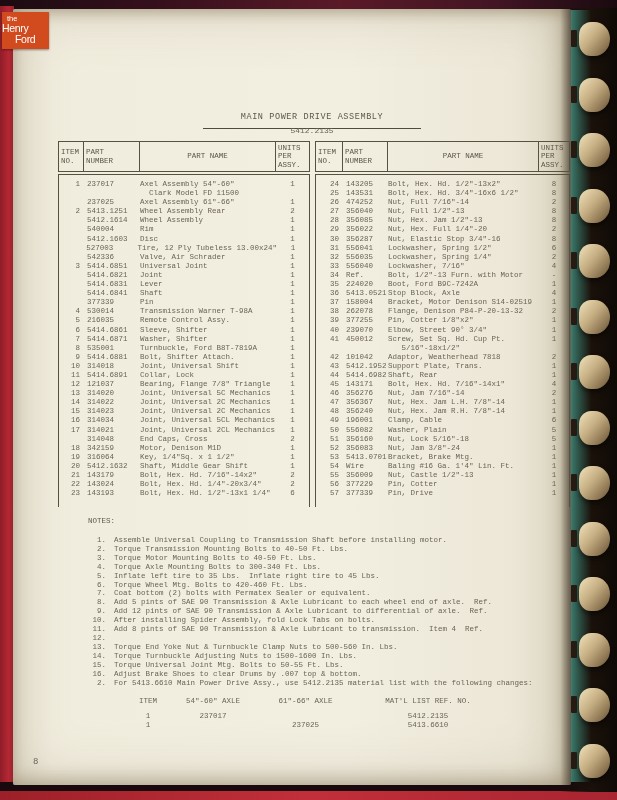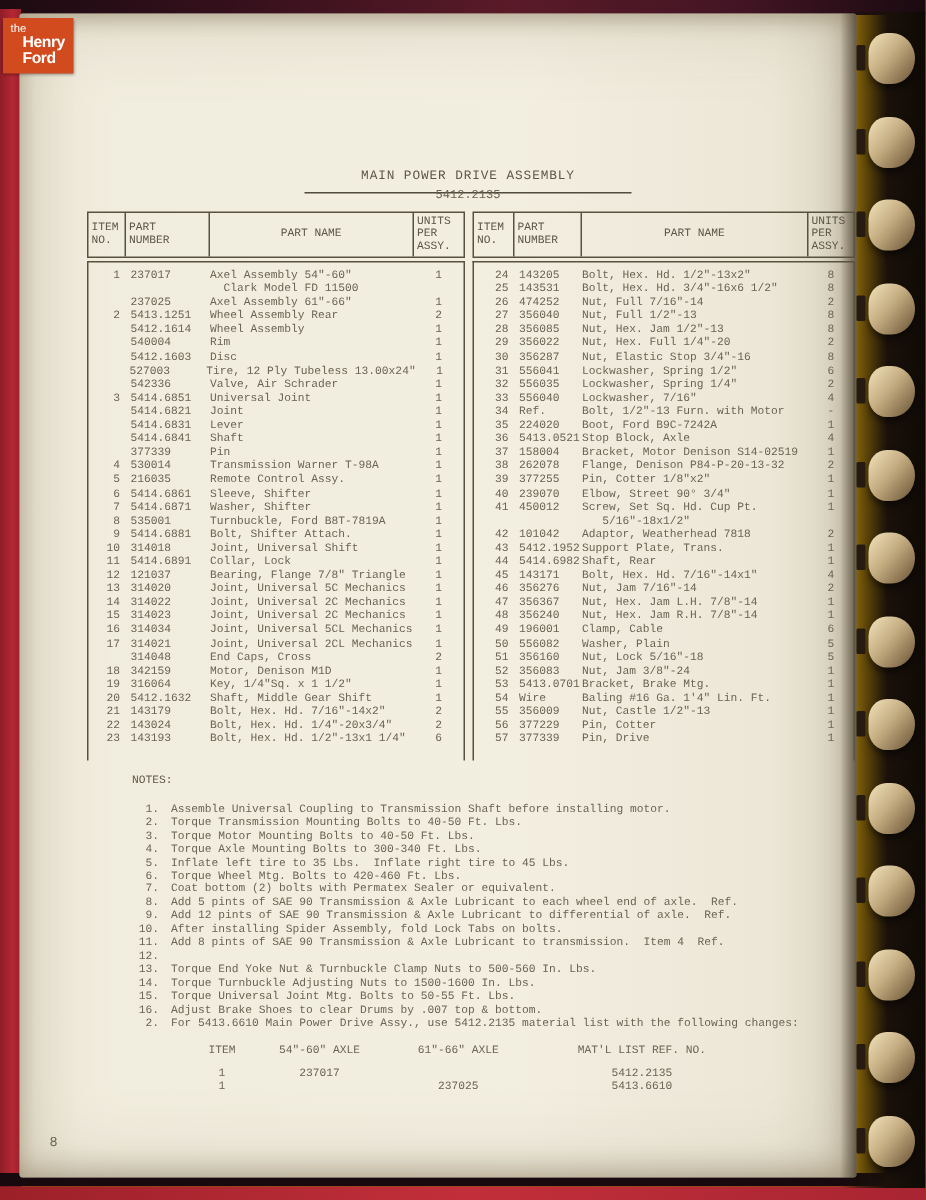--- a/index.html
+++ b/index.html
@@ -1,17 +1,17 @@
 <!DOCTYPE html>
 <html><head>
 <meta charset="utf-8">
 <style>
   html,body{margin:0;padding:0;background:#0e0709;}
   .scene{position:relative;width:617px;height:800px;overflow:hidden;
-         background:#eab308;font-family:"Liberation Mono","DejaVu Sans Mono",monospace;}
+         background:#5eead4;font-family:"Liberation Mono","DejaVu Sans Mono",monospace;}
   .top-strip{position:absolute;left:0;top:0;width:617px;height:10px;
       background:linear-gradient(90deg,#1c0b11 0%,#35101c 25%,#5a1a28 55%,#431524 80%,#1a0a10 100%);}
   .cover-left{position:absolute;left:0;top:6px;width:14px;height:788px;
       background:linear-gradient(90deg,#8e1d27,#b42834 60%,#97212b);}
   .cover-bottom{position:absolute;left:0;top:791px;width:617px;height:9px;
       background:linear-gradient(90deg,#9c2029,#c22f3a 50%,#a82531);}
   .shadow-bottom{position:absolute;left:0;top:782px;width:617px;height:9px;background:#17090d;}
   .paper{position:absolute;left:13px;top:9px;width:558px;height:776px;border-radius:2px;
       background:linear-gradient(90deg,#e9e4d3 0%,#f1edde 7%,#f2eee0 60%,#ece7d7 90%,#e0dbc8 100%);
       box-shadow:inset 0 0 55px rgba(135,120,90,.28), inset -10px 0 18px rgba(110,92,62,.28),
@@ -19,22 +19,22 @@
   .binding{position:absolute;right:0;top:8px;width:57px;height:784px;
       background:linear-gradient(90deg,rgba(18,11,7,0) 0%,rgba(24,15,9,.55) 22%,#1a110a 55%,#0f0a06 100%);}
   .tooth{position:absolute;right:7px;width:31px;height:34px;border-radius:45% 58% 58% 45%;
       background:linear-gradient(130deg,#e8d7af 10%,#c5ad82 45%,#8a7350 80%,#5c4b33 100%);
       box-shadow:0 3px 5px rgba(0,0,0,.5);}
   .tooth::before{content:"";position:absolute;left:-8px;top:8px;width:6px;height:17px;
       background:#261b12;border-radius:1px;}
   .logo{position:absolute;left:2px;top:12px;width:47px;height:37px;background:#d14b1f;
       color:#fff;font-family:"Liberation Sans",sans-serif;box-shadow:0 1px 2px rgba(0,0,0,.4);}
   .logo .the{position:absolute;left:5px;top:2px;font-size:7.5px;}
-  .logo .henry{position:absolute;left:13px;top:10px;font-size:10.5px;font-weight:bold;letter-spacing:-.3px;}
-  .logo .ford{position:absolute;left:13px;top:21px;font-size:10.5px;font-weight:bold;letter-spacing:-.3px;}
+  .logo .henry{position:absolute;left:0;top:10px;font-size:10.5px;font-weight:normal;letter-spacing:-.3px;}
+  .logo .ford{position:absolute;left:13px;top:21px;font-size:10.5px;font-weight:normal;letter-spacing:-.3px;}
   .title-wrap{position:absolute;left:203px;top:106px;width:218px;text-align:center;
       border-bottom:1.5px solid #514b3b;padding-bottom:4px;}
   .title{font-size:8.5px;letter-spacing:.6px;color:#5d574a;}
   .doc-number{position:absolute;left:203px;top:126px;width:218px;text-align:center;
       font-size:8px;color:#6a6454;}
   .ptable{position:absolute;top:141px;}
   .t-left{left:58px;width:252px;}
   .t-right{left:315px;width:255px;}
   .thead{display:flex;border:1px solid #57523f;height:31px;box-sizing:border-box;}
   .hc{border-right:1px solid #57523f;display:flex;align-items:center;font-size:7.5px;

